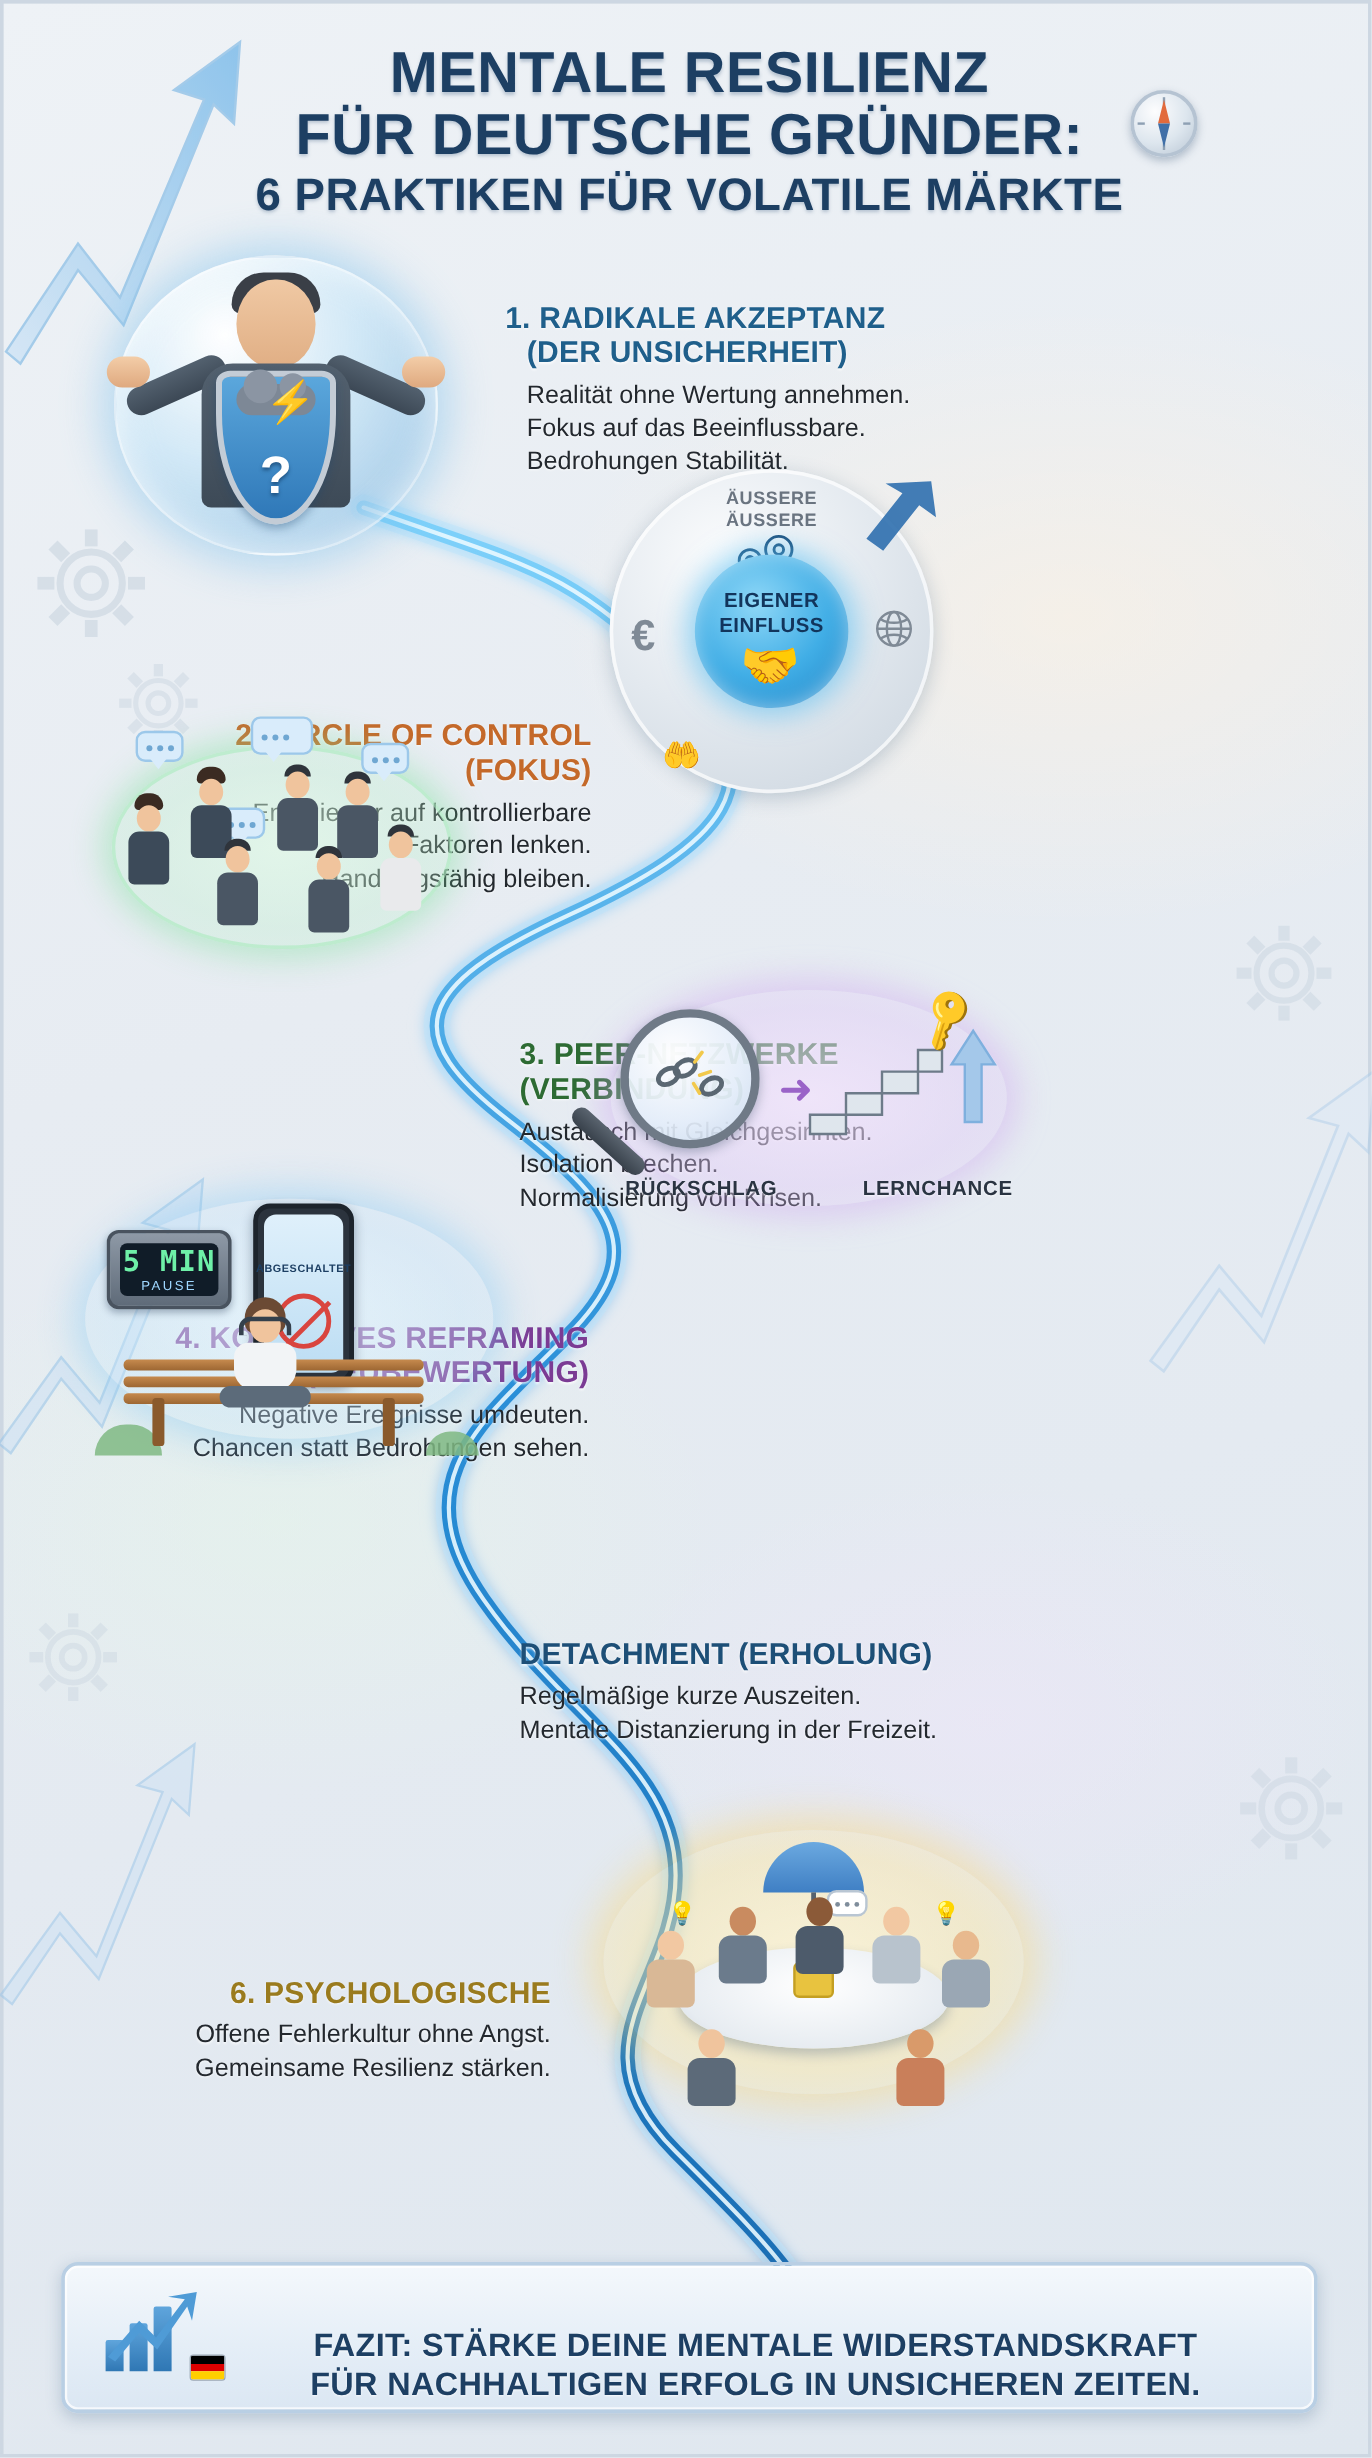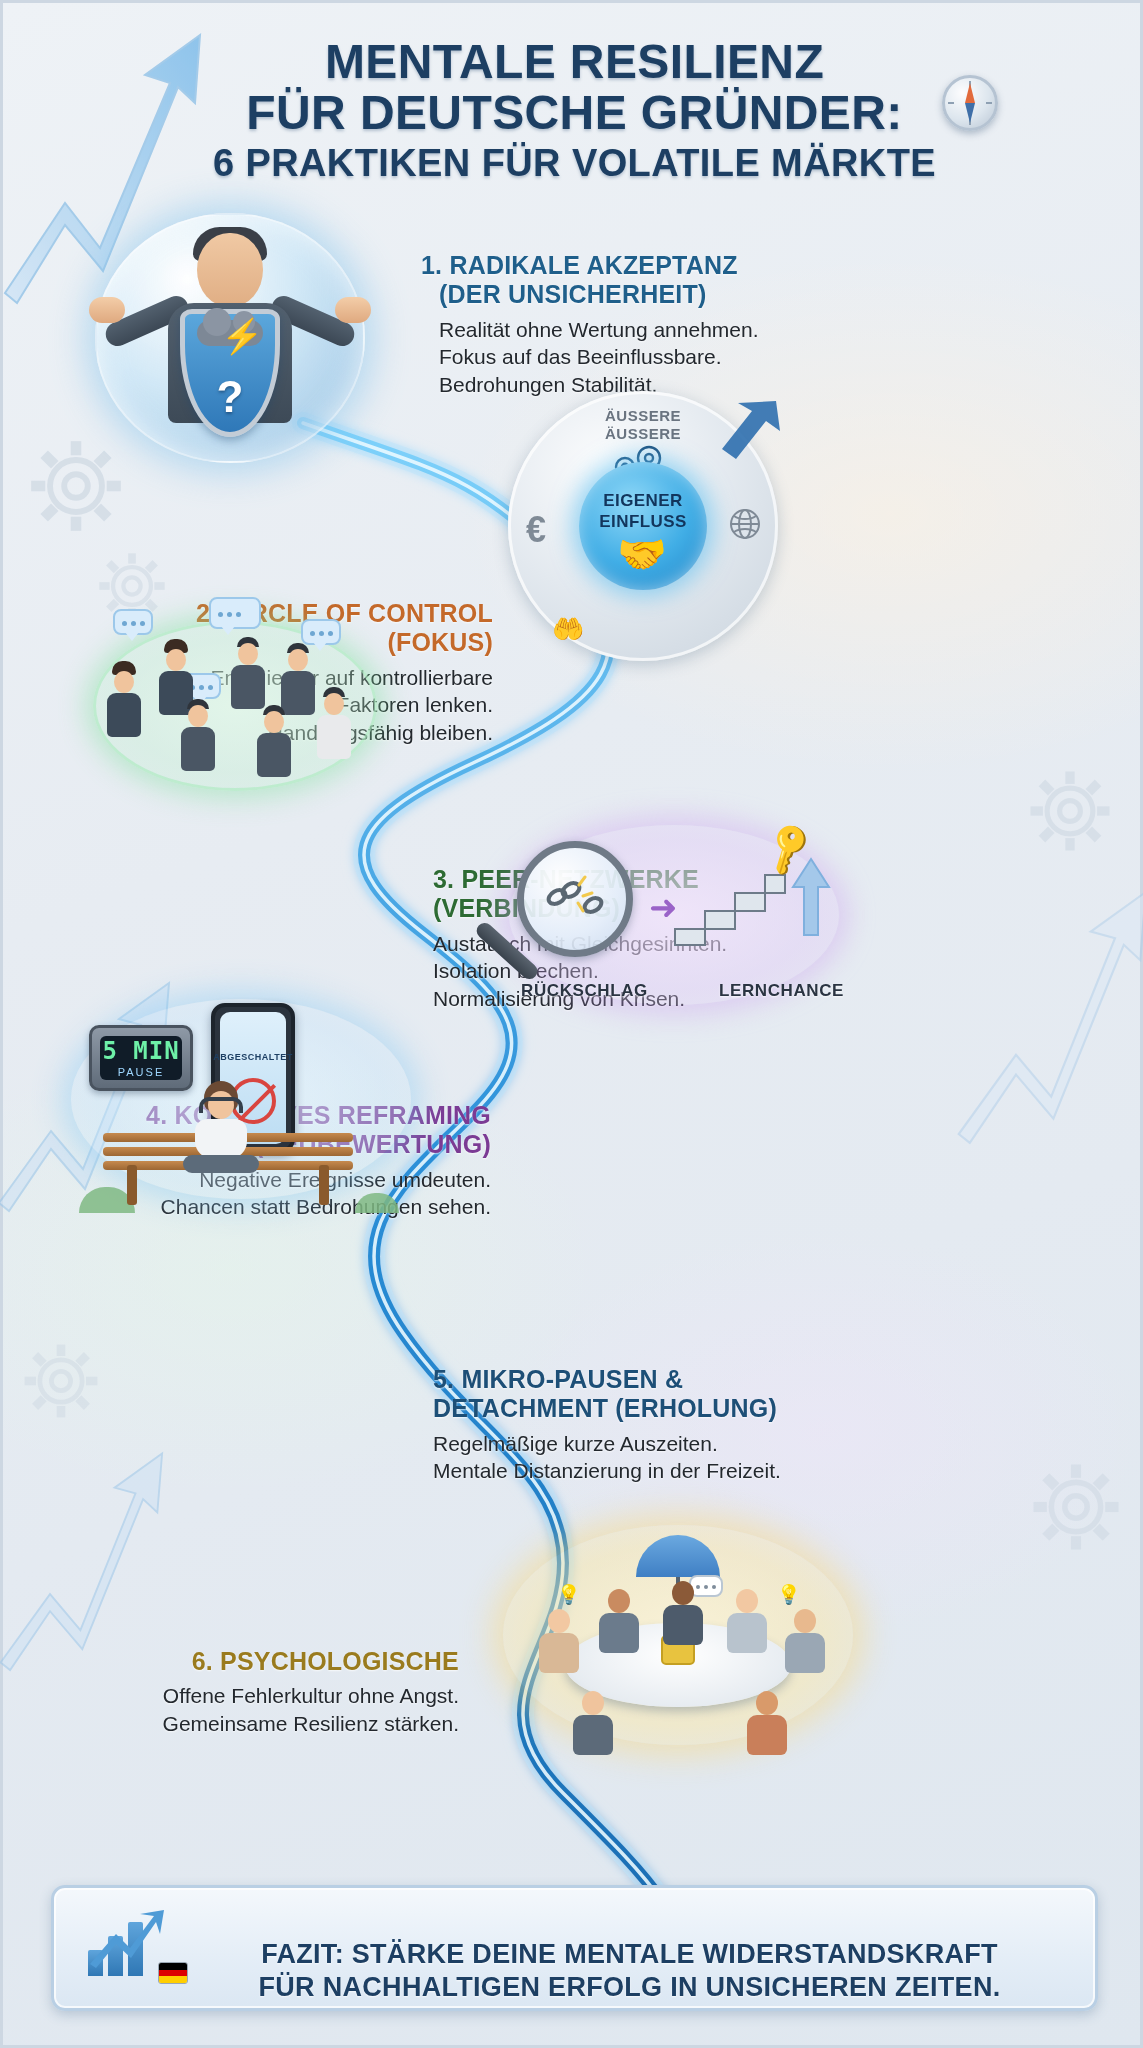--- a/index.html
+++ b/index.html
@@ -714,21 +714,20 @@
       <div class="m-hair"></div>
         <div class="m-head"></div>
         <div class="hp"></div>
       <div class="m-body"></div>
         <div class="m-legs"></div>
     </div>
   </div>
 
   <div class="block ta-l" style="left:430px;top:1362px;width:490px;">
     <div class="blk-head" style="color:#1d4f77;">
-      <div>5. MIKRO-PAUSEN &amp;</div>
       <div>DETACHMENT (ERHOLUNG)</div>
     </div>
     <div class="blk-body">
       <div>Regelmäßige kurze Auszeiten.</div>
       <div>Mentale Distanzierung in der Freizeit.</div>
     </div>
   </div>
 
   <div class="illu" id="illu6" style="top:1528px;">
     <div class="glow"></div>

